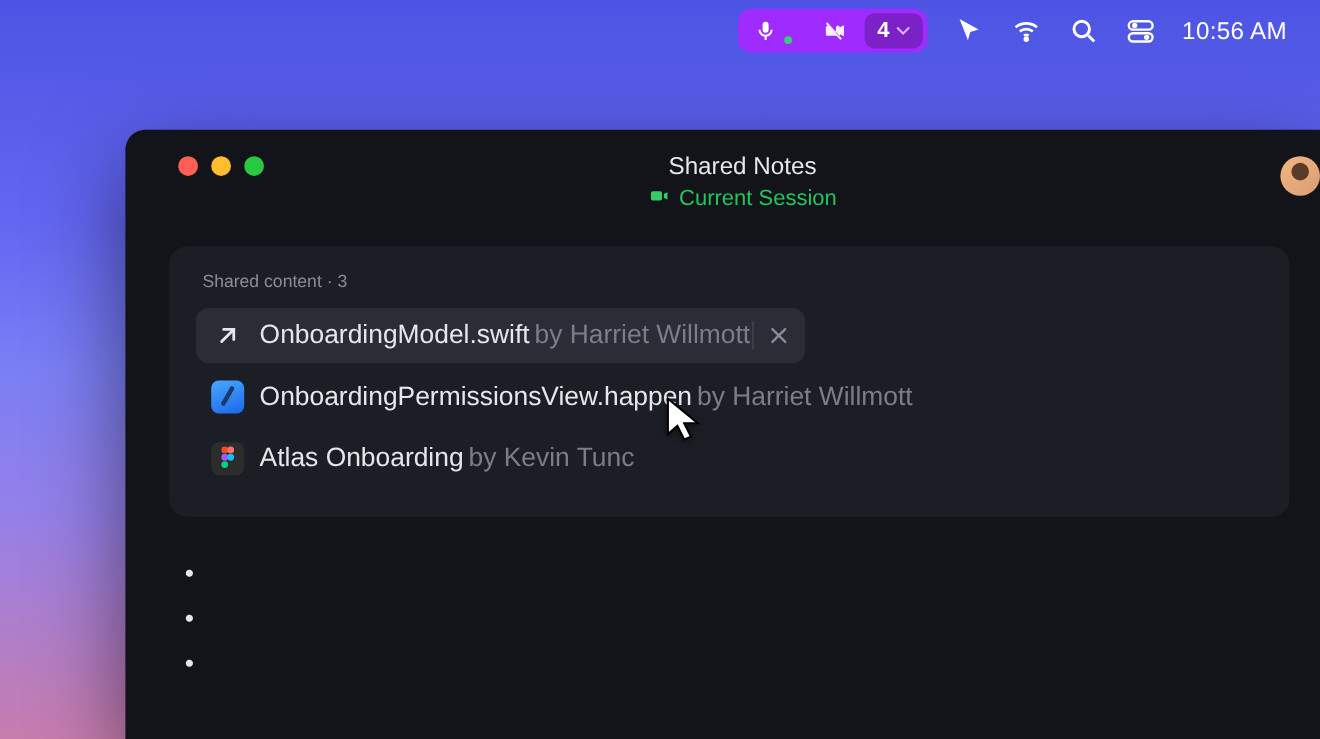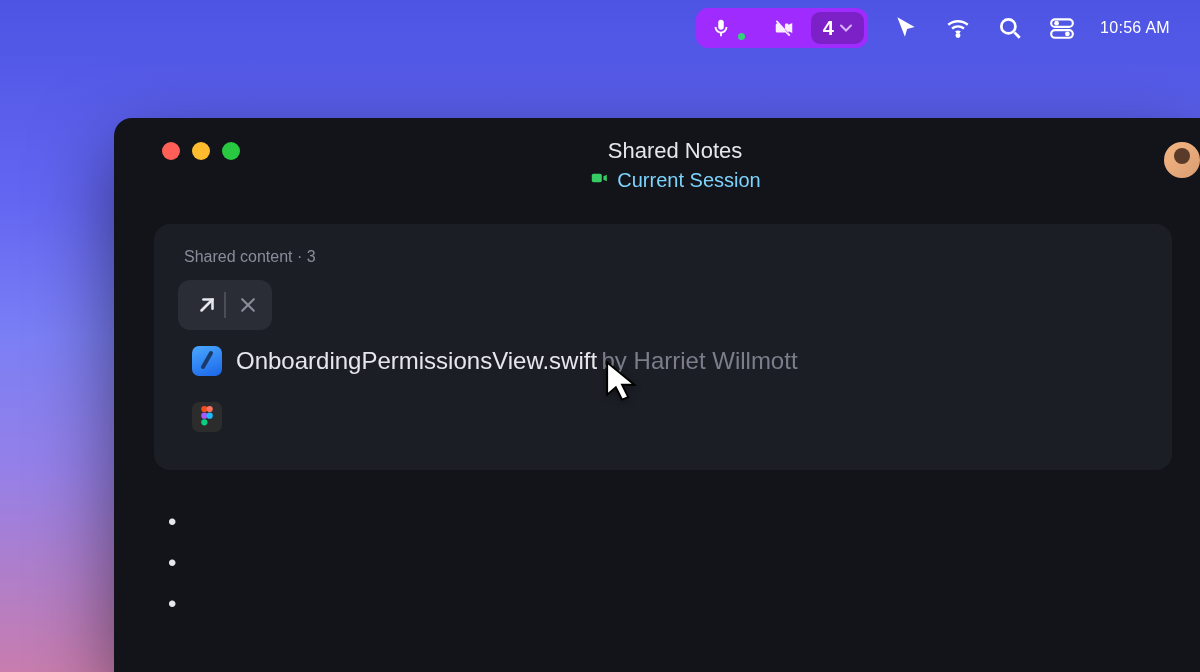--- a/index.html
+++ b/index.html
@@ -58,21 +58,21 @@
       width: 28px;
       height: 28px;
       display: flex;
       align-items: center;
       justify-content: center;
       color: #fff;
     }
     .menubar-icon svg { width: 26px; height: 26px; }
     .time {
       color: #fff;
-      font-size: 16px;
+      font-size: 22px;
       font-weight: 500;
       letter-spacing: 0.3px;
     }
     .dot-green-small {
       width: 7px; height: 7px; background: #33D17A; border-radius: 50%;
       position: relative; top: 8px; left: -2px;
     }
     
     
     .window {
@@ -117,21 +117,21 @@
       font-size: 22px;
       font-weight: 500;
     }
     .session-row {
       display: flex;
       align-items: center;
       justify-content: center;
       gap: 8px;
       margin-top: 4px;
     }
-    .session-text { color: #7dd3fc; font-size: 20px; }
+    .session-text { color: #22c55e; font-size: 20px; }
     .camera-glyph svg { width: 20px; height: 20px; }
     .avatar {
       width: 36px; height: 36px; border-radius: 50%;
       background: linear-gradient(135deg, #F5B682, #D99D72);
       position: absolute;
       right: 0px;
       top: 4px;
       overflow: hidden;
     }
     .avatar::after {
@@ -342,46 +342,54 @@
     </div>
     <div class="content-list">
 
       <div class="content-row hovered">
         <div class="row-icon arrow-icon">
           <svg viewBox="0 0 24 24" fill="none" stroke="currentColor" stroke-width="2.8" stroke-linecap="round">
               <line x1="6" y1="18" x2="18" y2="6"></line>
               <polyline points="8 6 18 6 18 16"></polyline>
             </svg>
         </div>
+        <span>
+          <span class="file-name">OnboardingModel.swift</span>
+          <span class="by-author"> <span>by</span> <span>Harriet Willmott</span></span>
+        </span>
         <div class="close-x">
           <svg viewBox="0 0 24 24" stroke="currentColor" stroke-width="2.5" stroke-linecap="round">
               <line x1="5" y1="5" x2="19" y2="19"></line>
               <line x1="19" y1="5" x2="5" y2="19"></line>
             </svg>
         </div>
       </div>
 
       <div class="content-row">
         <div class="row-icon xcode-icon"></div>
         <span>
-          <span class="file-name">OnboardingPermissionsView.swift</span>
+          <span class="file-name">OnboardingPermissionsView.happen</span>
           <span class="by-author"> <span>by</span> <span>Harriet Willmott</span></span>
         </span>
       </div>
 
       <div class="content-row">
         <div class="row-icon figma-icon">
           <svg viewBox="0 0 18 27">
               <circle cx="6" cy="4.5" r="3.5" fill="#F24E1E"></circle>
               <circle cx="12" cy="4.5" r="3.5" fill="#FF7262"></circle>
               <circle cx="6" cy="12" r="3.5" fill="#A259FF"></circle>
               <circle cx="12" cy="12" r="3.5" fill="#1ABCFE"></circle>
               <circle cx="6" cy="19.5" r="3.5" fill="#0ACF83"></circle>
             </svg>
         </div>
+        <span>
+          <span class="file-name">Atlas Onboarding</span>
+          <span class="by-author"> <span>by</span> <span>Kevin Tunc</span></span>
+        </span>
       </div>
 
     </div>
   </div>
 
   <div class="notes">
     <div class="note-item">
         <span class="bullet">•</span>
       </div>
     <div class="note-item">

